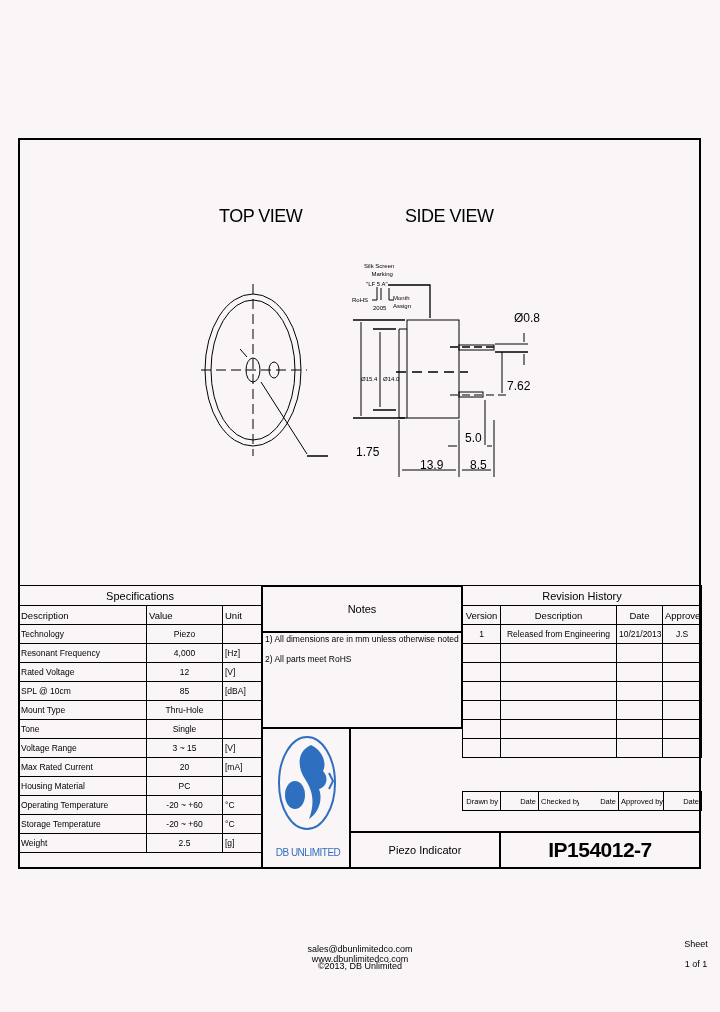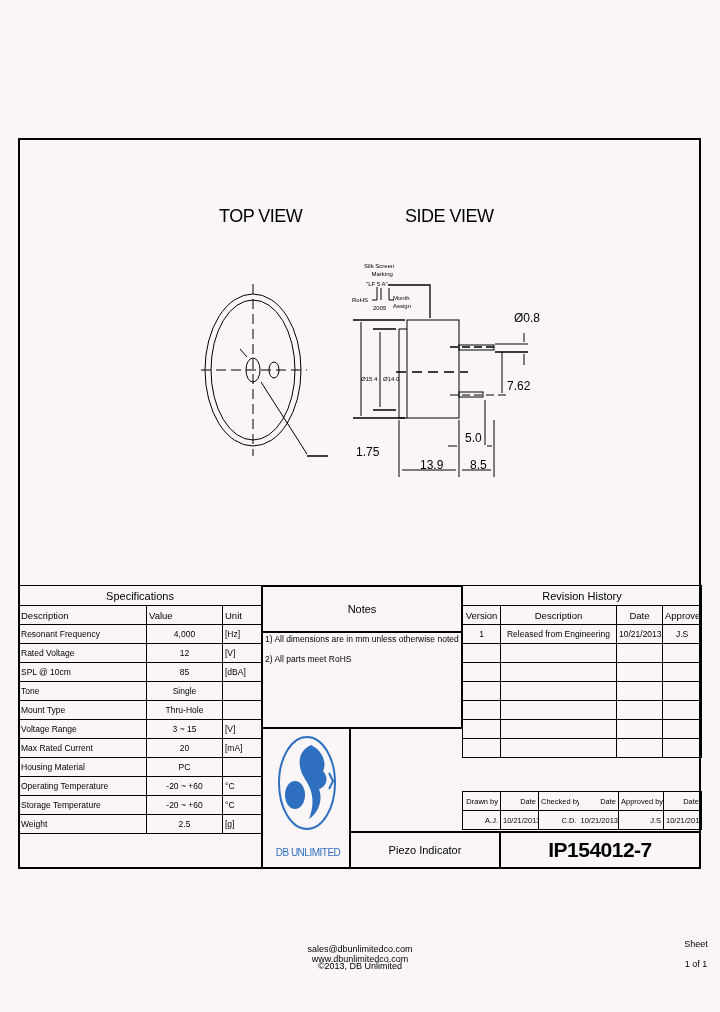--- a/index.html
+++ b/index.html
@@ -130,42 +130,47 @@
   <tbody>
       <tr>
         <th colspan="3" class="hdr">Specifications</th>
       </tr>
   <tr>
     <td class="colhdr">Description</td>
     <td class="colhdr">Value</td>
     <td class="colhdr">Unit</td>
   </tr>
   <tr>
+        <td>Technology</td>
+        <td class="val">Piezo</td>
+        <td></td>
+      </tr>
+  <tr>
         <td>Resonant Frequency</td>
         <td class="val">4,000</td>
         <td>[Hz]</td>
       </tr>
   <tr>
         <td>Rated Voltage</td>
         <td class="val">12</td>
         <td>[V]</td>
       </tr>
   <tr>
         <td>SPL @ 10cm</td>
         <td class="val">85</td>
         <td>[dBA]</td>
       </tr>
   <tr>
+        <td>Mount Type</td>
+        <td class="val">Thru-Hole</td>
+        <td></td>
+      </tr>
+  <tr>
         <td>Tone</td>
         <td class="val">Single</td>
-        <td></td>
-      </tr>
-  <tr>
-        <td>Mount Type</td>
-        <td class="val">Thru-Hole</td>
         <td></td>
       </tr>
   <tr>
         <td>Voltage Range</td>
         <td class="val">3 ~ 15</td>
         <td>[V]</td>
       </tr>
   <tr>
         <td>Max Rated Current</td>
         <td class="val">20</td>
@@ -273,28 +278,20 @@
     </colgroup>
   <tbody>
       <tr>
     <td>Drawn by</td>
     <td>Date</td>
     <td style="border-right:none;">Checked by</td>
     <td style="border-left:none;">Date</td>
     <td>Approved by</td>
     <td>Date</td>
   </tr>
-  <tr>
-    <td>A.J.</td>
-    <td>10/21/2013</td>
-    <td style="border-right:none;">C.D.</td>
-    <td style="border-left:none;">10/21/2013</td>
-    <td>J.S</td>
-    <td>10/21/2013</td>
-  </tr>
 </tbody>
   </table>
 
 <div id="logo-box">
   <svg style="position:absolute;left:12px;top:4px;" width="64" height="100" viewBox="0 0 64 100">
     <ellipse cx="32" cy="50" rx="28" ry="46" fill="none" stroke="#2f6fbf" stroke-width="2"></ellipse>
     <path d="M36 12 C22 18 22 34 30 46 C38 58 40 70 34 86 C44 80 48 66 44 56 C52 54 54 44 48 38 C52 30 48 18 36 12 Z" fill="#2f6fbf"></path>
     <ellipse cx="20" cy="62" rx="10" ry="14" fill="#2f6fbf"></ellipse>
     <path d="M54 40 L58 48 L54 56" fill="none" stroke="#2f6fbf" stroke-width="2"></path>
   </svg>

